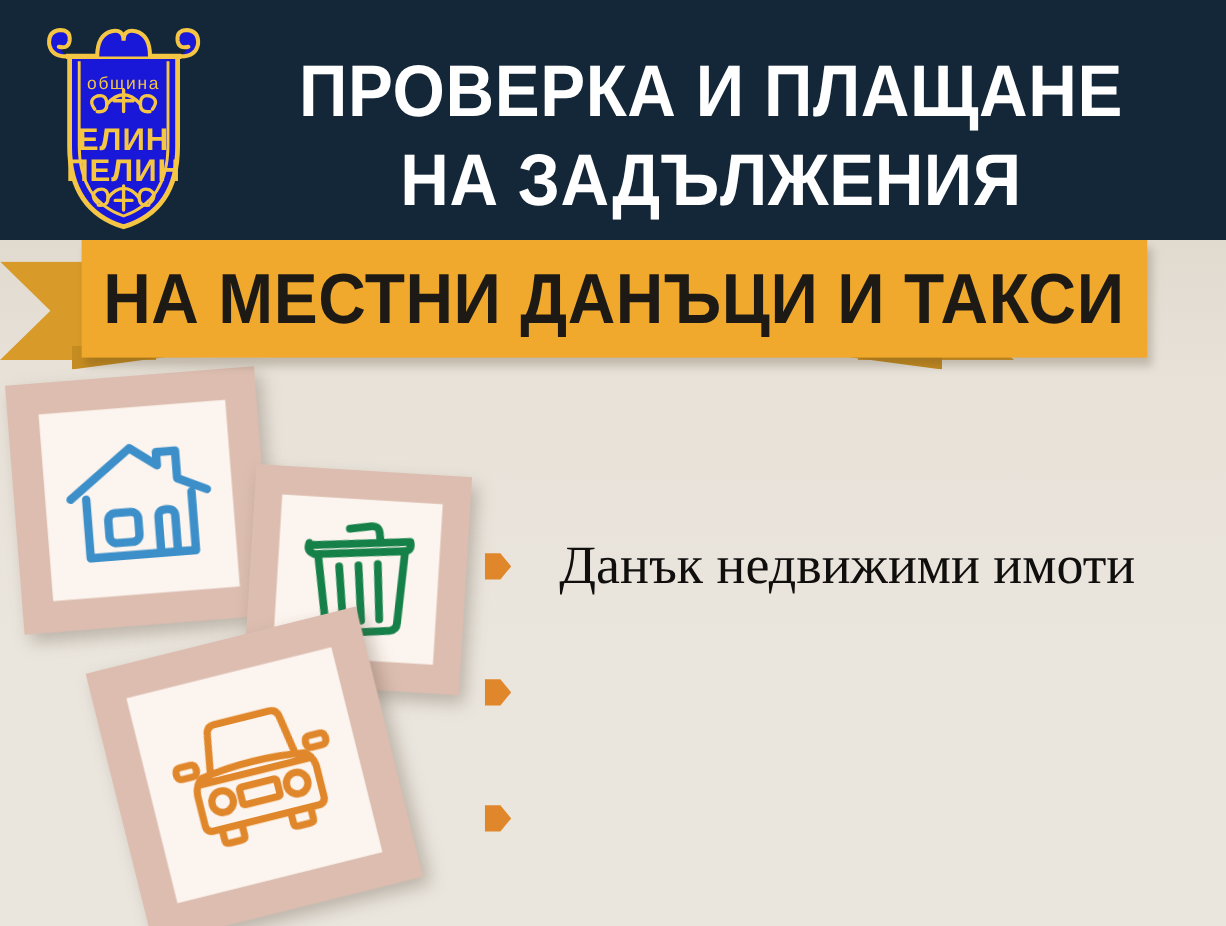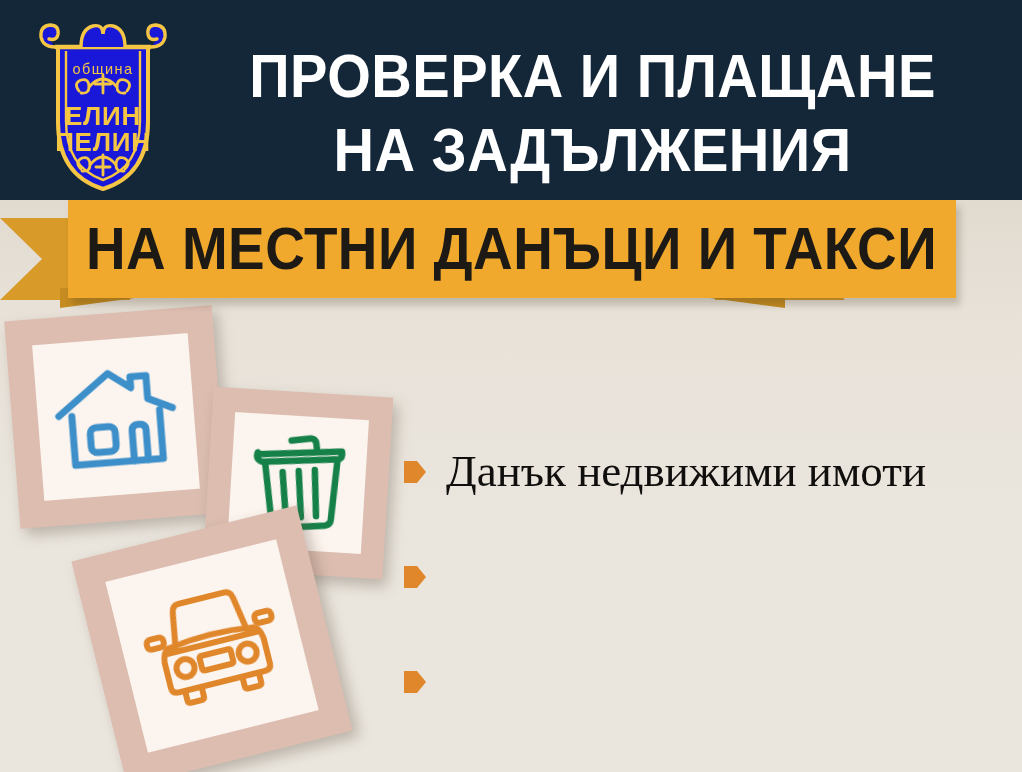--- a/index.html
+++ b/index.html
@@ -174,20 +174,21 @@
     margin-right: 20px;
     margin-top: 2px;
   }
   .bullet-marker svg { display: block; }
   .bullet-label {
     font-family: "Liberation Serif", "DejaVu Serif", serif;
     font-size: 45px;
     line-height: 50px;
     color: #100f0d;
     white-space: nowrap;
+    margin-left: 20px;
   }
 </style>
 </head>
 <body>
 
 <div class="poster">
 
   <div class="header-bar"></div>
 
   <div class="logo">

